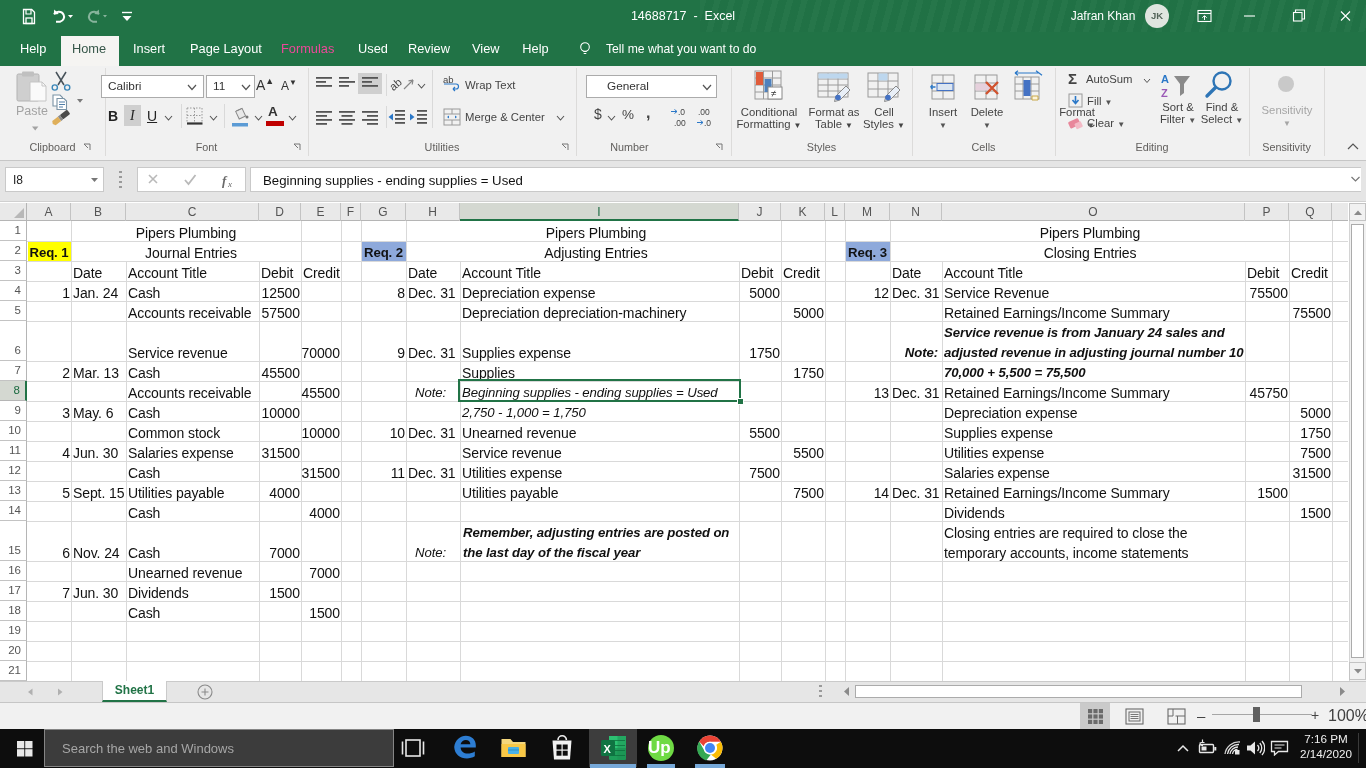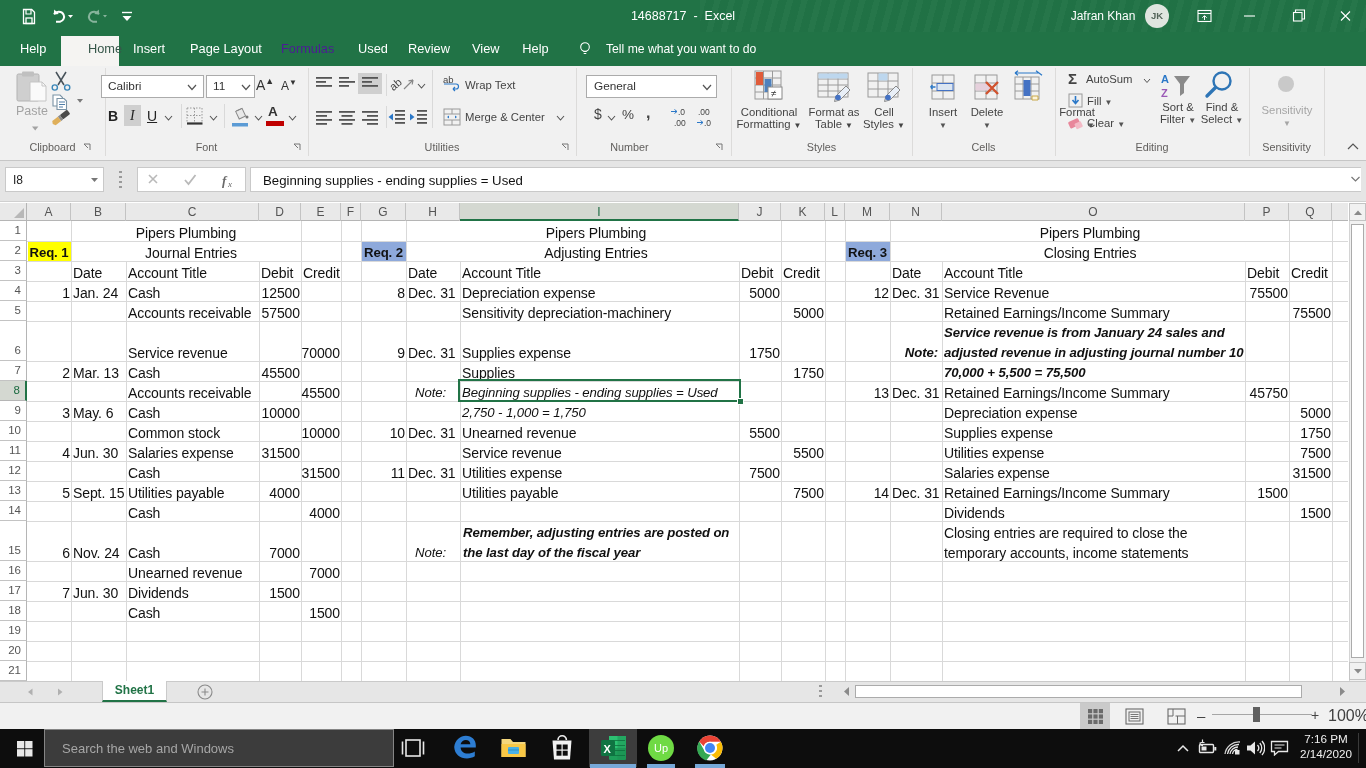--- a/index.html
+++ b/index.html
@@ -51,24 +51,24 @@
 <path d="M14.5 20 v-4 m-2.2 1.8 l2.2-2.2 l2.2 2.2" stroke-width="1"></path>
 <path d="M54 16 h11"></path>
 <rect x="103.5" y="12.5" width="8.5" height="8.5"></rect>
 <path d="M105.5 12.5 v-2.5 h9 v9 h-2.5"></path>
 <path d="M151 11.5 l9 9 m0-9 l-9 9"></path>
 </g>
 </svg>
 <div class="abs" style="left:0;top:32px;width:1366px;height:34px;background:#217346"></div>
 <div class="abs" style="left:61px;top:36px;width:58px;height:30px;background:#f5f4f2"></div>
 <div class="tabtxt" style="left:20px;top:32px;width:18px;text-align:center;color:#fff">Help</div>
-<div class="tabtxt" style="left:88px;top:32px;width:34px;text-align:center;color:#37574a">Home</div>
+<div class="tabtxt" style="left:72px;top:32px;width:34px;text-align:center;color:#37574a">Home</div>
 <div class="tabtxt" style="left:133px;top:32px;width:29px;text-align:center;color:#fff">Insert</div>
 <div class="tabtxt" style="left:190px;top:32px;width:64px;text-align:center;color:#fff">Page Layout</div>
-<div class="tabtxt" style="left:281px;top:32px;width:50px;text-align:center;color:#4c1d95">Formulas</div>
+<div class="tabtxt" style="left:281px;top:32px;width:50px;text-align:center;color:#ec4899">Formulas</div>
 <div class="tabtxt" style="left:358px;top:32px;width:24px;text-align:center;color:#fff">Used</div>
 <div class="tabtxt" style="left:408px;top:32px;width:37px;text-align:center;color:#fff">Review</div>
 <div class="tabtxt" style="left:472px;top:32px;width:26px;text-align:center;color:#fff">View</div>
 <div class="tabtxt" style="left:522px;top:32px;width:27px;text-align:center;color:#fff">Help</div>
 <svg class="abs" style="left:576px;top:40px" width="18" height="18" viewBox="0 0 18 18" fill="none" stroke="#fff" stroke-width="1.1">
 <circle cx="9" cy="7" r="4.3"></circle>
     <path d="M7.3 11.5 h3.4 M7.7 13.5 h2.6 M9 15.5 v0"></path>
 </svg>
 <div class="tabtxt" style="left:606px;top:32px;width:200px;font-size:12.2px">Tell me what you want to do</div>
 <div class="abs" style="left:0;top:66px;width:1366px;height:95px;background:#f1f1f1;border-bottom:1px solid #c6c6c6"></div>
@@ -237,21 +237,21 @@
 <div class="rbtn" style="left:465px;top:79px">Wrap Text</div>
 <svg class="abs" style="left:443px;top:108px" width="18" height="18" viewBox="0 0 18 18" fill="none" stroke="#9a9a9a">
 <rect x="1" y="1" width="16" height="16"></rect>
 <path d="M1 6 h16 M1 12 h16 M9 1 v5 M9 12 v5"></path>
 <path d="M4 9 l2-1.5 v3 z M14 9 l-2-1.5 v3 z" fill="#2b78c8" stroke="none"></path>
 </svg>
 <div class="rbtn" style="left:465px;top:111px">Merge &amp; Center</div>
 <svg class="abs" style="left:556px;top:115px" width="10" height="7">
     <path d="M1 1 l3.5 4 L8 1" fill="none" stroke="#555" stroke-width="1.1"></path>
   </svg>
-<div class="abs" style="left:586px;top:75px;width:131px;height:23px;background:#fff;border:1px solid #ababab;font-size:11.8px;color:#333;line-height:21px;padding-left:7px">General</div>
+<div class="abs" style="left:586px;top:75px;width:131px;height:23px;background:#fff;border:1px solid #ababab;font-size:11.8px;color:#333;line-height:21px;padding-left:20px">General</div>
 <svg class="abs" style="left:701px;top:84px" width="12" height="8">
     <path d="M2 1 l4 4.5 L10 1" fill="none" stroke="#555" stroke-width="1.2"></path>
   </svg>
 <div class="rbtn" style="left:594px;top:106px;font-size:14px;color:#444">$</div>
 <svg class="abs" style="left:607px;top:115px" width="10" height="7">
     <path d="M1 1 l3.5 4 L8 1" fill="none" stroke="#555" stroke-width="1.1"></path>
   </svg>
 <div class="rbtn" style="left:622px;top:107px;font-size:13.5px;color:#444">%</div>
 <div class="rbtn bd" style="left:646px;top:104px;font-size:16px;color:#444">,</div>
 <svg class="abs" style="left:670px;top:106px" width="46" height="22" viewBox="0 0 46 22">
@@ -517,21 +517,21 @@
 <div class="cell" style="left:27px;width:43px;top:583px;text-align:right">7</div>
 <div class="cell" style="left:73px;top:583px">Jun. 30</div>
 <div class="cell" style="left:128px;top:583px">Dividends</div>
 <div class="cell" style="left:259px;width:41px;top:583px;text-align:right">1500</div>
 <div class="cell" style="left:128px;top:603px">Cash</div>
 <div class="cell" style="left:301px;width:39px;top:603px;text-align:right">1500</div>
 <div class="cell" style="left:361px;width:44px;top:283px;text-align:right">8</div>
 <div class="cell" style="left:408px;top:283px">Dec. 31</div>
 <div class="cell" style="left:462px;top:283px">Depreciation expense</div>
 <div class="cell" style="left:739px;width:41px;top:283px;text-align:right">5000</div>
-<div class="cell" style="left:462px;top:303px">Sensitivity depreciation-machinery</div>
+<div class="cell" style="left:462px;top:303px">Depreciation depreciation-machinery</div>
 <div class="cell" style="left:781px;width:43px;top:303px;text-align:right">5000</div>
 <div class="cell" style="left:361px;width:44px;top:343px;text-align:right">9</div>
 <div class="cell" style="left:408px;top:343px">Dec. 31</div>
 <div class="cell" style="left:462px;top:343px">Supplies expense</div>
 <div class="cell" style="left:739px;width:41px;top:343px;text-align:right">1750</div>
 <div class="cell" style="left:462px;top:363px">Supplies</div>
 <div class="cell" style="left:781px;width:43px;top:363px;text-align:right">1750</div>
 <div class="cell it" style="left:406px;width:40px;top:383px;text-align:right">Note:</div>
 <div class="cell it" style="left:462px;top:383px">Beginning supplies - ending supplies = Used</div>
 <div class="cell it" style="left:462px;top:403px">2,750 - 1,000 = 1,750</div>
@@ -678,21 +678,21 @@
 <svg class="abs" style="left:600px;top:735px" width="27" height="26" viewBox="0 0 27 26">
 <rect x="9" y="1" width="17" height="24" rx="1.5" fill="#1e9e5a"></rect>
 <rect x="9" y="1" width="17" height="12" fill="#2cc272"></rect>
 <rect x="17.5" y="1" width="8.5" height="24" fill="#1a8d50" opacity="0.5"></rect>
 <path d="M10 5.5 h15 M10 10.5 h15 M10 15.5 h15 M10 20.5 h15" stroke="#0e6e3c" stroke-width="0.8"></path>
 <rect x="1" y="5" width="14" height="16" rx="1.5" fill="#0f7442"></rect>
 <text x="3.5" y="17.5" font-size="11" font-weight="bold" fill="#fff">X</text>
 </svg>
 <div class="abs" style="left:590px;top:764px;width:46px;height:4px;background:#76a8d8"></div>
 <div class="abs" style="left:648px;top:735px;width:26px;height:26px;border-radius:50%;background:#6fda44"></div>
-<div class="abs" style="left:648px;top:735px;width:26px;height:26px;font-size:11px;font-weight:normal;color:#fff;text-align:center;line-height:26px">Up</div>
+<div class="abs" style="left:648px;top:735px;width:26px;height:26px;font-size:17px;font-weight:bold;color:#fff;text-align:left;line-height:26px">Up</div>
 <div class="abs" style="left:647px;top:764px;width:28px;height:4px;background:#76a8d8"></div>
 <svg class="abs" style="left:697px;top:735px" width="26" height="26" viewBox="0 0 26 26">
 <circle cx="13" cy="13" r="12.5" fill="#fff"></circle>
 <path d="M13 0.5 a12.5 12.5 0 0 1 10.8 6.2 L13 6.7 a6.6 6.6 0 0 0-6.3 4.6 L2.2 6.6 A12.5 12.5 0 0 1 13 0.5z" fill="#ea4335"></path>
 <path d="M23.8 6.7 a12.5 12.5 0 0 1-4.6 17 L13.9 19.5 a6.6 6.6 0 0 0 5.4-9.7 z" fill="#fbbc05"></path>
 <path d="M2.2 6.6 l4.5 7.8 a6.6 6.6 0 0 0 7.2 5.1 l-4.7 5.9 A12.5 12.5 0 0 1 2.2 6.6z" fill="#34a853"></path>
 <circle cx="13" cy="13" r="6.2" fill="#fff"></circle>
 <circle cx="13" cy="13" r="5" fill="#4285f4"></circle>
 </svg>
 <div class="abs" style="left:695px;top:764px;width:30px;height:4px;background:#76a8d8"></div>

